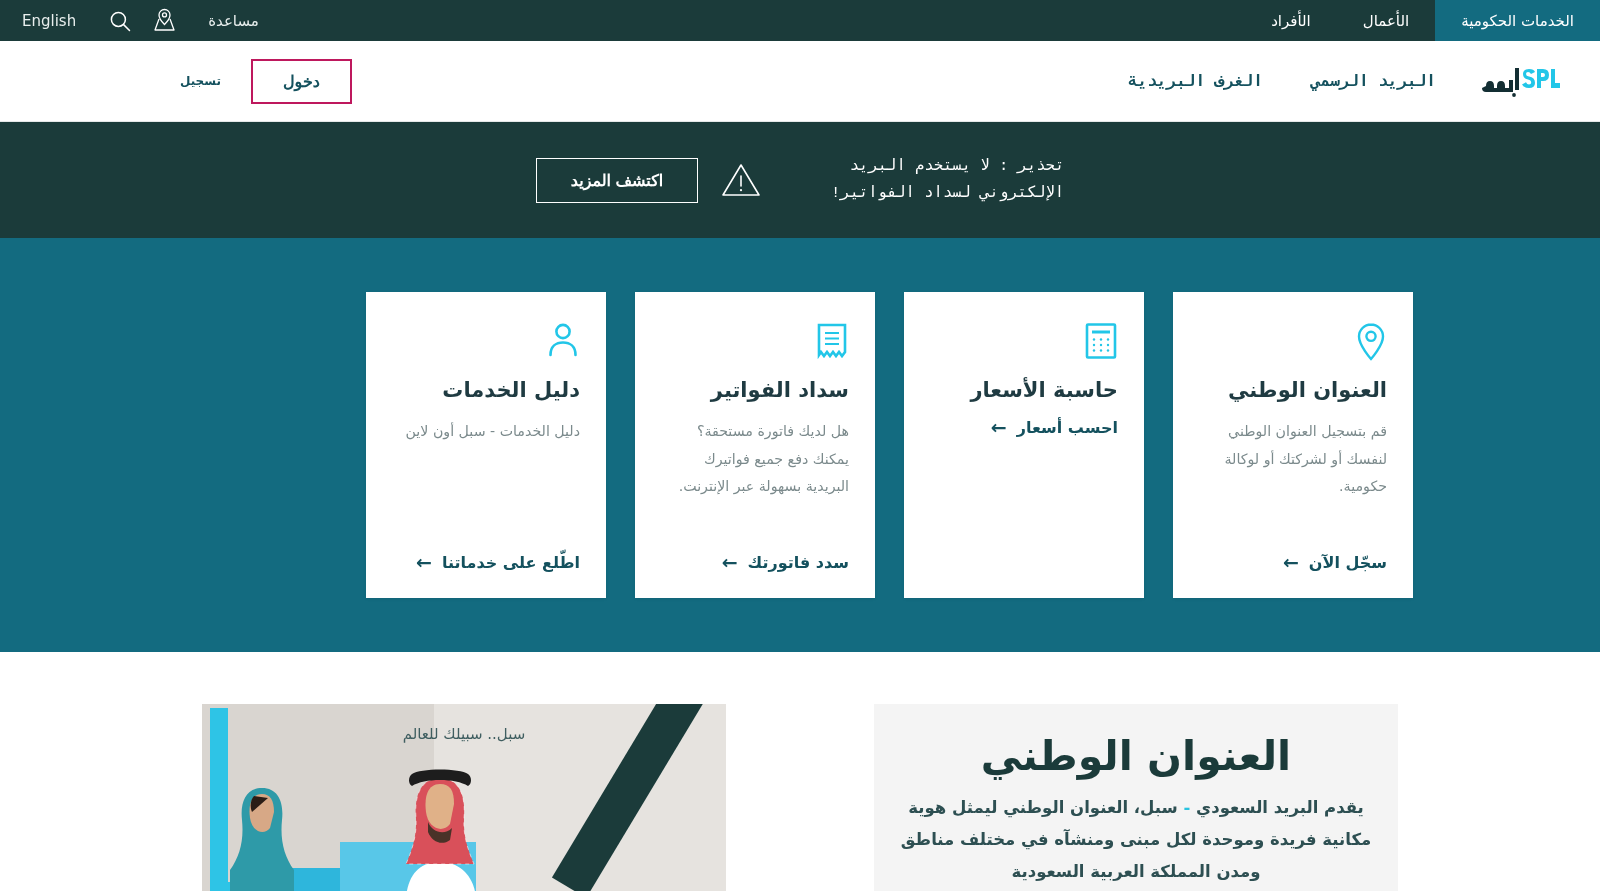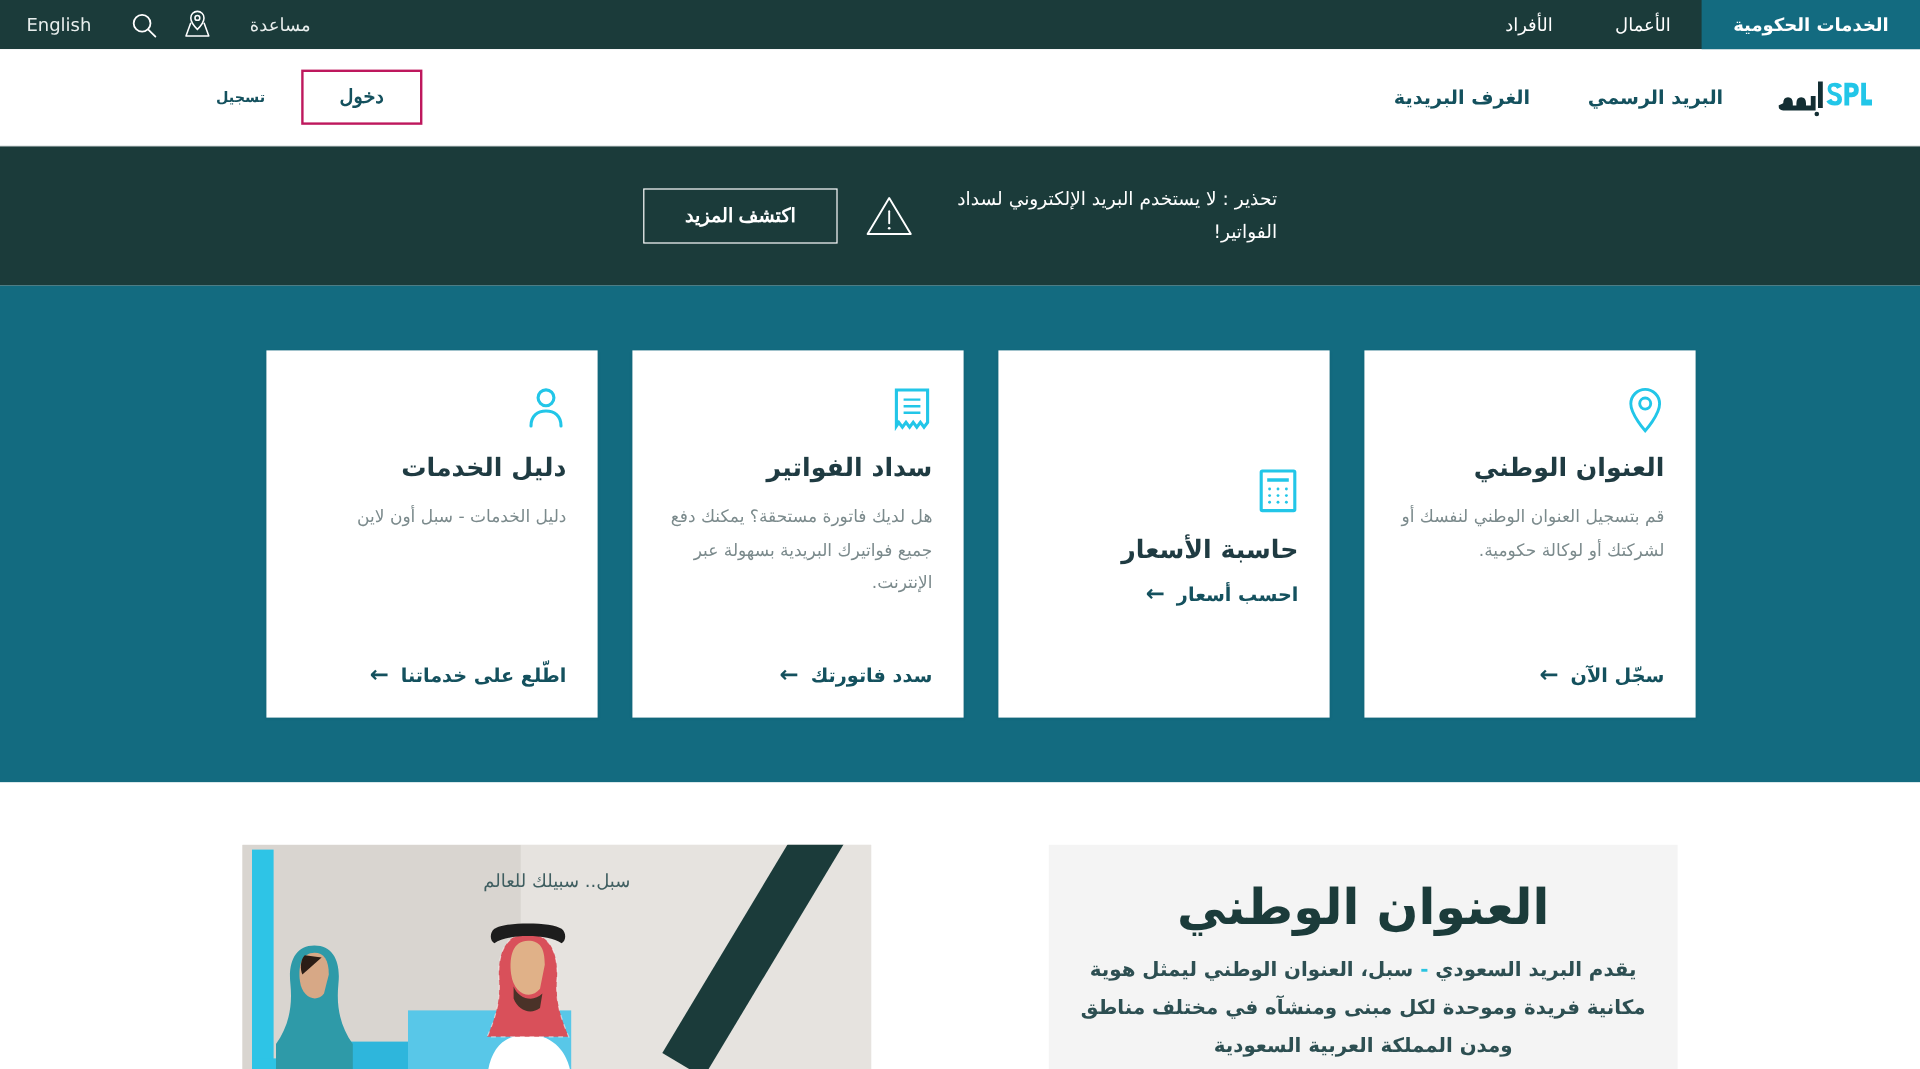--- a/index.html
+++ b/index.html
@@ -25,21 +25,21 @@
     display: flex; align-items: center; justify-content: center;
     padding: 0 26px;
     color: #ffffff;
     font-size: 15px;
     letter-spacing: 0.2px;
     cursor: pointer;
   }
   .top-tab.active {
     background: #136B80;
     color: #ffffff;
-    font-weight: bold;
+    font-weight: normal;
   }
   .topbar-left {
     display: flex; align-items: center; direction: rtl;
     gap: 0px;
     padding-left: 0;
   }
   .top-link {
     color: #e8eeed; font-size: 15px; padding: 0 22px; cursor: pointer;
     display: flex; align-items: center; height: 41px;
   }
@@ -54,21 +54,21 @@
     height: 81px;
     background: #ffffff;
     border-bottom: 1px solid #e4e8e8;
     display: flex; align-items: center; justify-content: space-between;
     direction: rtl;
   }
   .nav-right { display: flex; align-items: center; direction: rtl; padding-right: 24px; }
   .logo-wrap { display: flex; align-items: center; padding: 0 16px 0 22px; cursor: pointer; }
   .nav-item {
     color: #14515E; font-size: 16px; font-weight: bold;
-    padding: 0 24px; cursor: pointer; white-space: nowrap;
+    padding: 0 24px; cursor: pointer; white-space: nowrap; font-family: Liberation Mono, monospace;
   }
   .nav-left { display: flex; align-items: center; direction: rtl; padding-left: 150px; }
   .btn-login {
     border: 2px solid #be185d; color: #14515E; background: #fff;
     font-size: 16px; font-weight: bold;
     padding: 11px 30px; cursor: pointer; white-space: nowrap;
   }
   .btn-register {
     color: #14515E; font-size: 12px; font-weight: bold;
     padding: 0 30px; cursor: pointer; white-space: nowrap;
@@ -78,50 +78,49 @@
   .warnbar {
     height: 116px;
     background: #1B3B3A;
     display: flex; align-items: center; justify-content: center;
     direction: rtl;
   }
   .warn-inner { display: flex; align-items: center; gap: 22px; direction: rtl; }
   .warn-icon { width: 42px; height: 42px; display:flex; align-items:center; justify-content:center; }
   .warn-text {
     color: #ffffff; font-size: 15.5px; line-height: 1.75;
-    max-width: 280px; text-align: right;
+    max-width: 280px; text-align: right; font-family: Liberation Mono, monospace;
   }
   .btn-more {
     border: 1.5px solid #ffffff; color: #ffffff; background: transparent;
     font-size: 16px; font-weight: bold; padding: 12px 34px;
     cursor: pointer; white-space: nowrap;
   }
 
   
   .cards-section {
     background: #136B80;
     height: 414px;
     display: flex; align-items: center; justify-content: center;
     direction: rtl;
   }
   .cards-row {
     display: flex; direction: rtl; gap: 29px;
     width: 1226px;
   }
   .card {
     background: #ffffff;
-    width: 276px;
+    width: 240px;
     height: 306px;
     padding: 30px 26px 22px 26px;
     display: flex; flex-direction: column;
     position: relative;
     overflow: hidden;
     box-shadow: 0 1px 3px rgba(0,0,0,0.08);
     cursor: pointer;
-    justify-content: center;
   }
   .card-icon { height: 40px; margin-bottom: 16px; display:flex; align-items:flex-start; }
   .card-title {
     color: #1F3B42; font-size: 21px; font-weight: bold;
     margin-bottom: 16px; text-align: right;
   }
   .card-desc {
     color: #7b8a8c; font-size: 14.2px; line-height: 1.95;
     text-align: right; flex: 1; overflow: hidden;
   }

